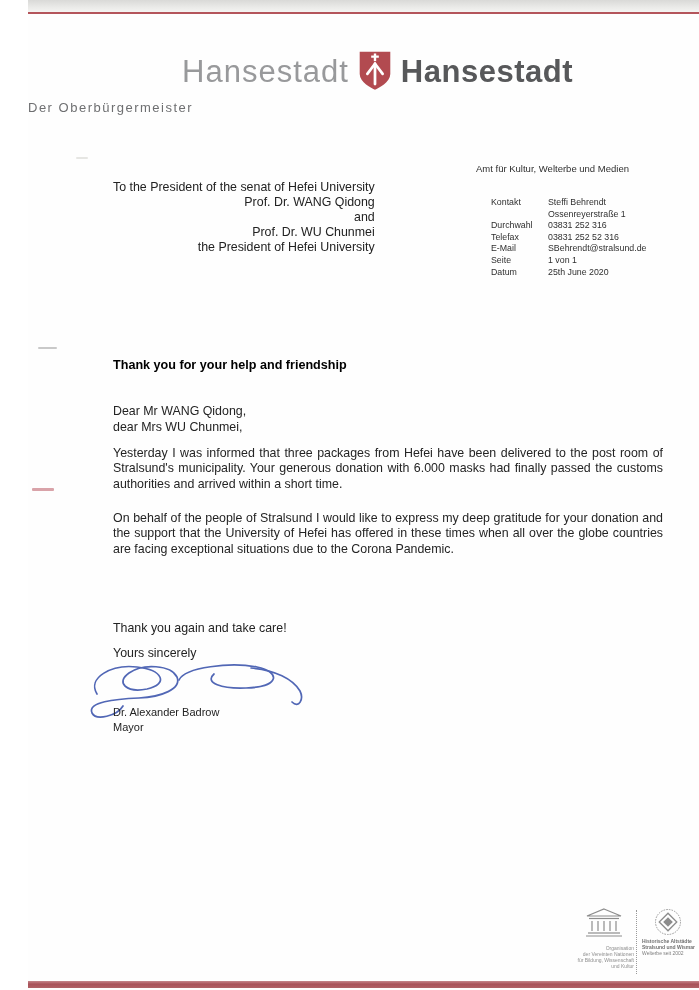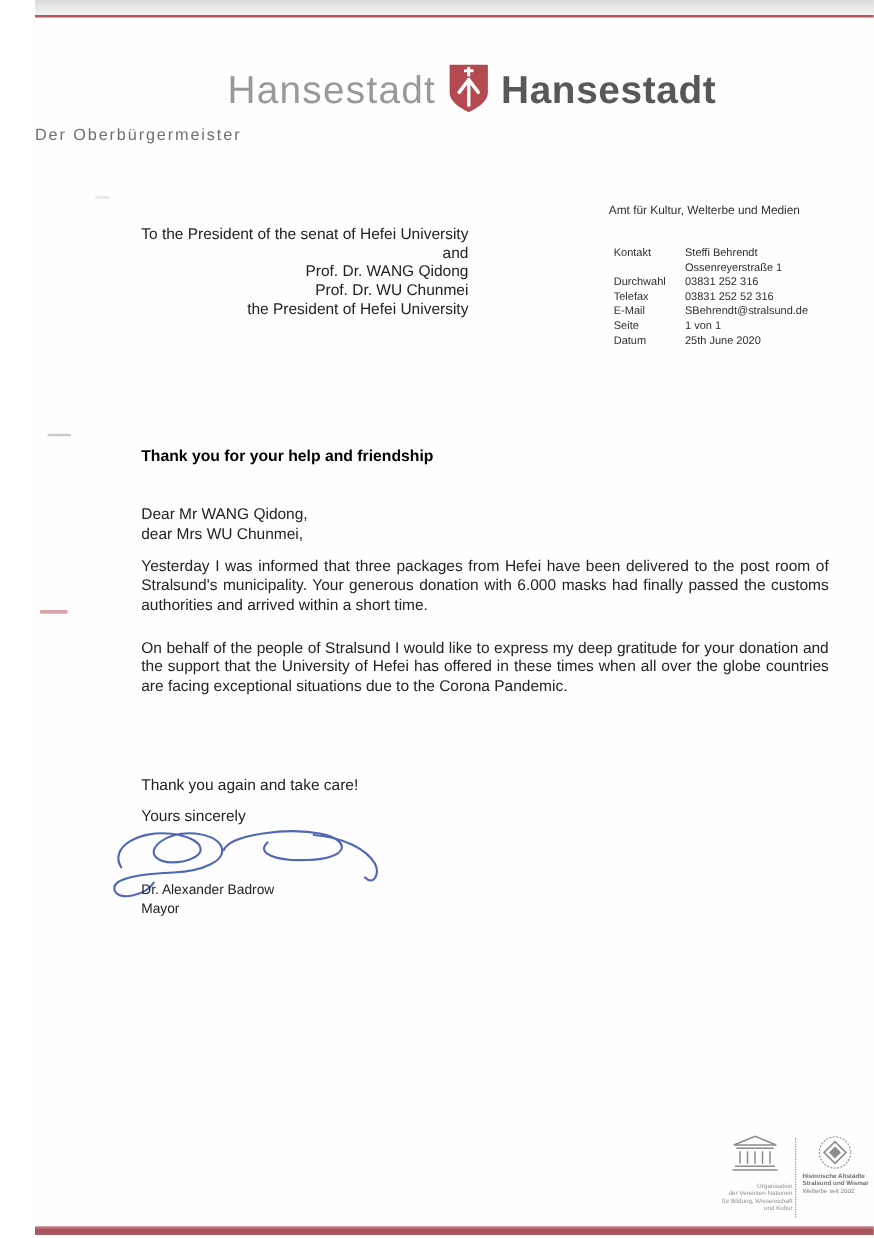--- a/index.html
+++ b/index.html
@@ -24,21 +24,21 @@
   .mark-c{left:4px;top:488px;width:22px;height:3px;background:#d9a3a9;}
 
   
   .header{position:absolute;left:0;top:52px;width:699px;display:flex;justify-content:center;align-items:center;gap:9px;}
   .city-light{font-size:31px;color:#98999b;letter-spacing:1px;}
   .city-bold{font-size:31px;color:#57585a;font-weight:bold;letter-spacing:.5px;}
   .crest{width:34px;height:41px;margin-top:-2px;}
   .header-sub{position:absolute;left:0;top:100px;width:699px;text-align:left;
     font-size:13px;color:#6e6f71;letter-spacing:1.5px;}
 
-  .department{position:absolute;left:459px;top:163px;font-size:9.5px;color:#2f2f2f;}
+  .department{position:absolute;left:448px;top:163px;font-size:9.5px;color:#2f2f2f;}
 
   .recipient{position:absolute;left:85px;top:180px;font-size:12.4px;line-height:15px;color:#222;text-align:right;}
 
   .contact{position:absolute;left:463px;top:197px;font-size:8.8px;line-height:11.6px;color:#2f2f2f;}
   .contact-row{display:flex;}
   .contact-label{width:57px;flex:none;}
   .contact-value{flex:none;}
 
   .subject{position:absolute;left:85px;top:358px;font-size:12.6px;font-weight:bold;color:#000000;}
 
@@ -88,22 +88,22 @@
       <path d="M20 16 L11 28 M20 16 L29 28" stroke="#ffffff" stroke-width="3.2" stroke-linecap="round" fill="none"></path>
     </svg>
     <span class="city-bold">Hansestadt</span>
   </div>
   <div class="header-sub">Der Oberbürgermeister</div>
 
   <div class="department">Amt für Kultur, Welterbe und Medien</div>
 
   <div class="recipient">
     <div>To the President of the senat of Hefei University</div>
+    <div>Prof. Dr. WANG Qidong</div>
     <div>and</div>
-    <div>Prof. Dr. WANG Qidong</div>
     <div>Prof. Dr. WU Chunmei</div>
     <div>the President of Hefei University</div>
   </div>
 
   <div class="contact">
     <div class="contact-row">
       <span class="contact-label">Kontakt</span>
       <span class="contact-value">Steffi Behrendt</span>
     </div>
     <div class="contact-row">

